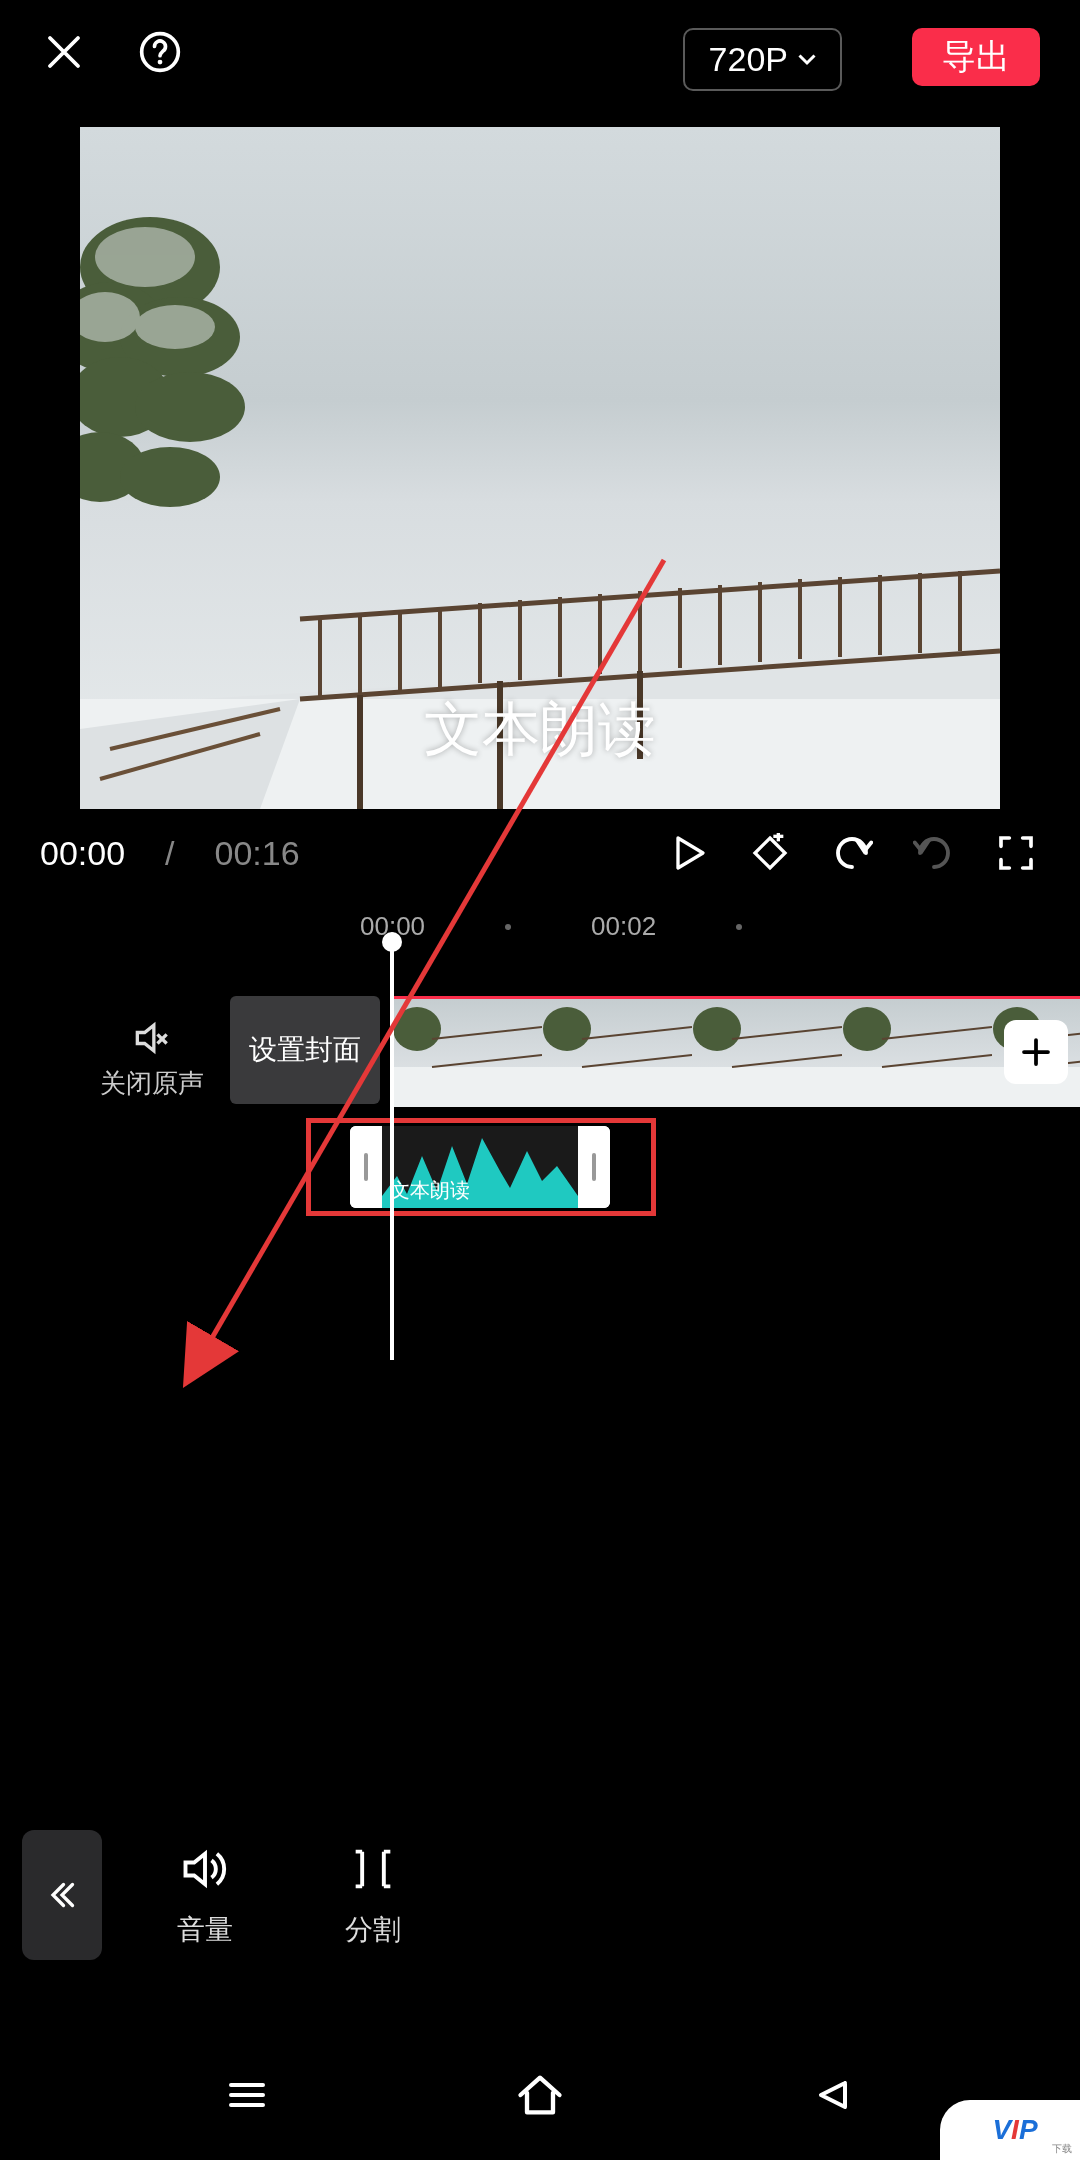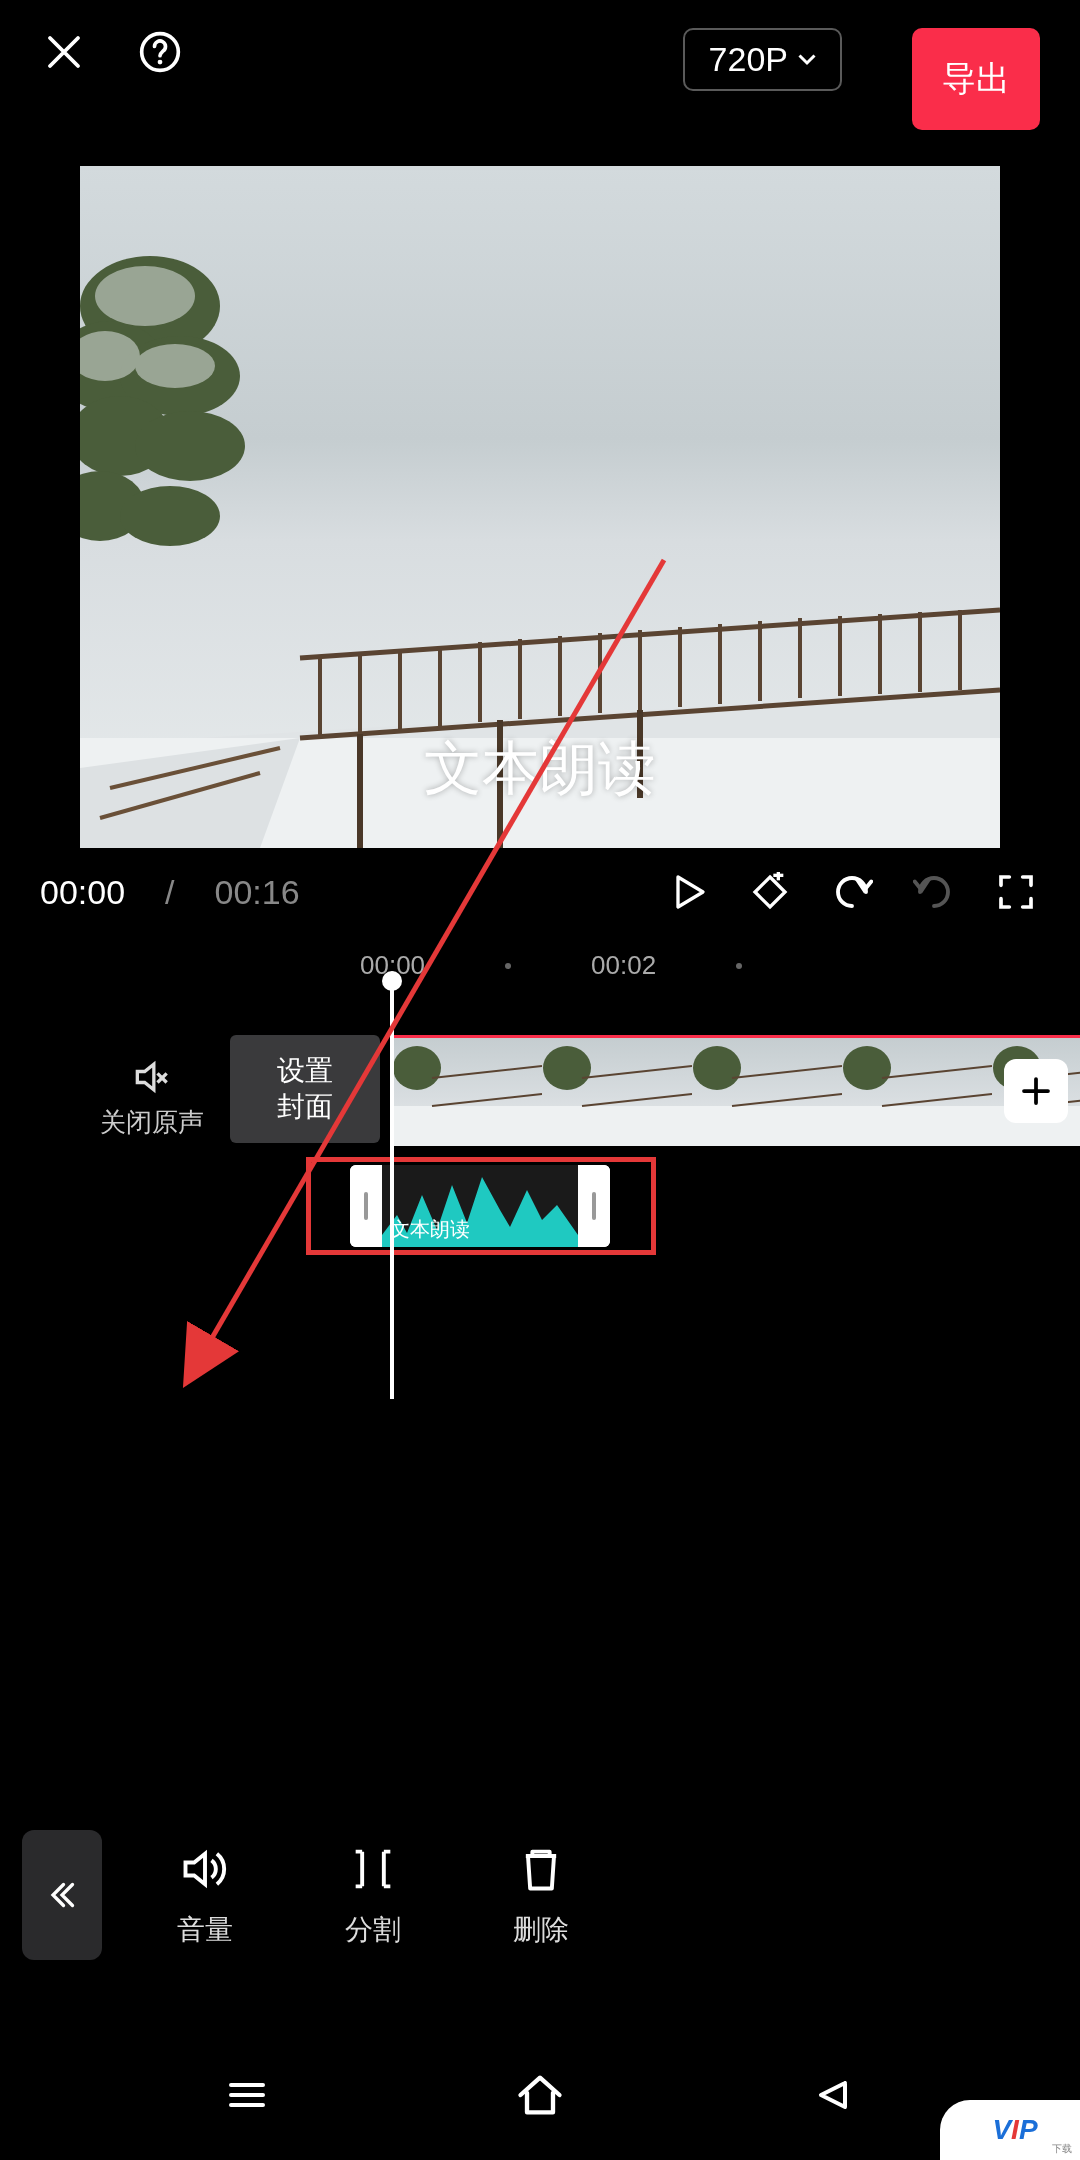--- a/index.html
+++ b/index.html
@@ -26,21 +26,21 @@
       border-radius: 10px;
       padding: 10px 24px;
       display: flex;
       align-items: center;
       gap: 10px;
       font-size: 34px;
     }
     .export-btn {
       background: #fa2d4a;
       border-radius: 10px;
-      padding: 28px 30px;
+      padding: 6px 30px;
       font-size: 34px;
       font-weight: 500;
       margin-left: 22px;
     }
     .preview-container {
       width: 920px;
       height: 682px;
       margin: 8px auto 0;
       position: relative;
       overflow: hidden;
@@ -102,21 +102,21 @@
       align-items: center;
       gap: 6px;
     }
     .mute-label { font-size: 26px; color: #ccc; }
     .cover-btn {
       position: absolute;
       left: 230px; top: 0;
       width: 150px; height: 108px;
       background: #3a3a3c;
       border-radius: 6px;
-      display:flex; flex-direction:column; align-items:center; justify-content:center;
+      display:flex; flex-direction:row; align-items:center; justify-content:center;
       font-size: 28px; line-height:1.3;
     }
     .video-track {
       position: absolute;
       left: 392px; top: 0;
       right: 0; height: 108px;
       display: flex;
       border-top: 3px solid #fa2d4a;
     }
     .video-frame {
@@ -473,28 +473,20 @@
     <span class="tool-label">音量</span>
   </div>
   <div class="tool-item">
     <div class="tool-icon">
         <svg viewBox="0 0 24 24" width="52" height="52">
           <path d="M7 4 L7 20 M17 4 L17 20 M7 4 L4 4 M7 20 L4 20 M17 4 L20 4 M17 20 L20 20" stroke="#fff" stroke-width="1.8" fill="none"></path>
         </svg>
       </div>
     <span class="tool-label">分割</span>
   </div>
-  <div class="tool-item">
-    <div class="tool-icon">
-        <svg viewBox="0 0 24 24" width="52" height="52">
-          <path d="M5 6 L19 6 M8 6 L8 4 L16 4 L16 6 M6 6 L7 21 L17 21 L18 6" stroke="#fff" stroke-width="1.8" fill="none" stroke-linejoin="round"></path>
-        </svg>
-      </div>
-    <span class="tool-label">删除</span>
-  </div>
 </div>
 
 <div class="navbar">
   <div class="nav-icon">
     <svg viewBox="0 0 24 24" width="48" height="48">
         <path d="M4 7 L20 7 M4 12 L20 12 M4 17 L20 17" stroke="#fff" stroke-width="2" stroke-linecap="round"></path>
       </svg>
   </div>
   <div class="nav-icon">
     <svg viewBox="0 0 24 24" width="52" height="52">

